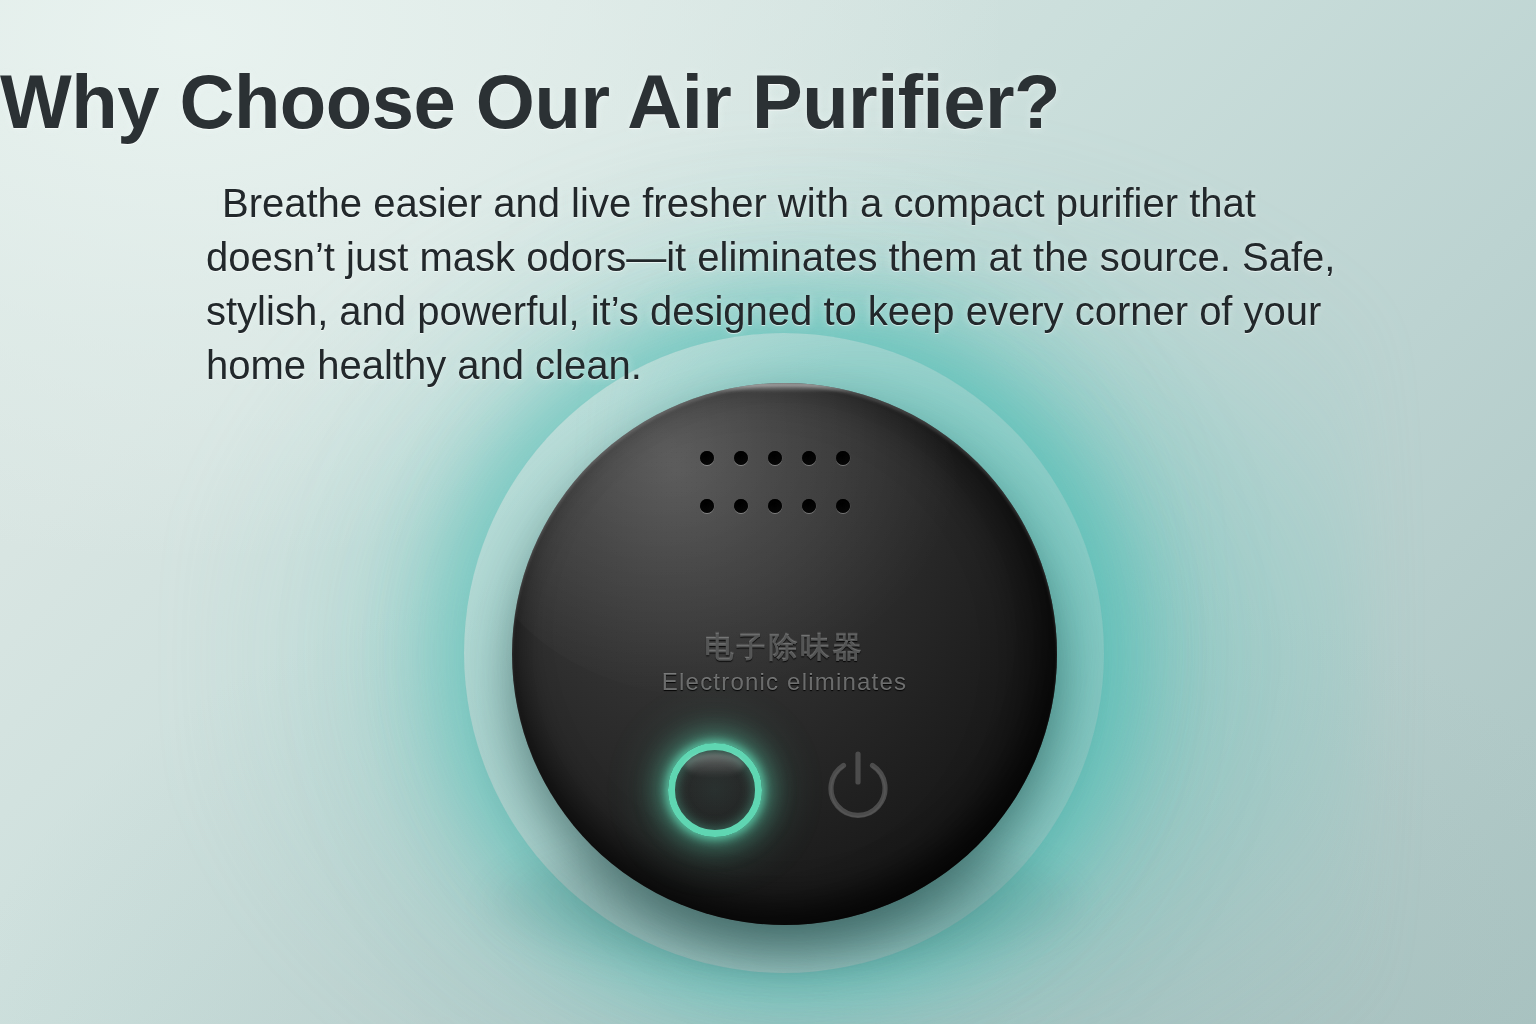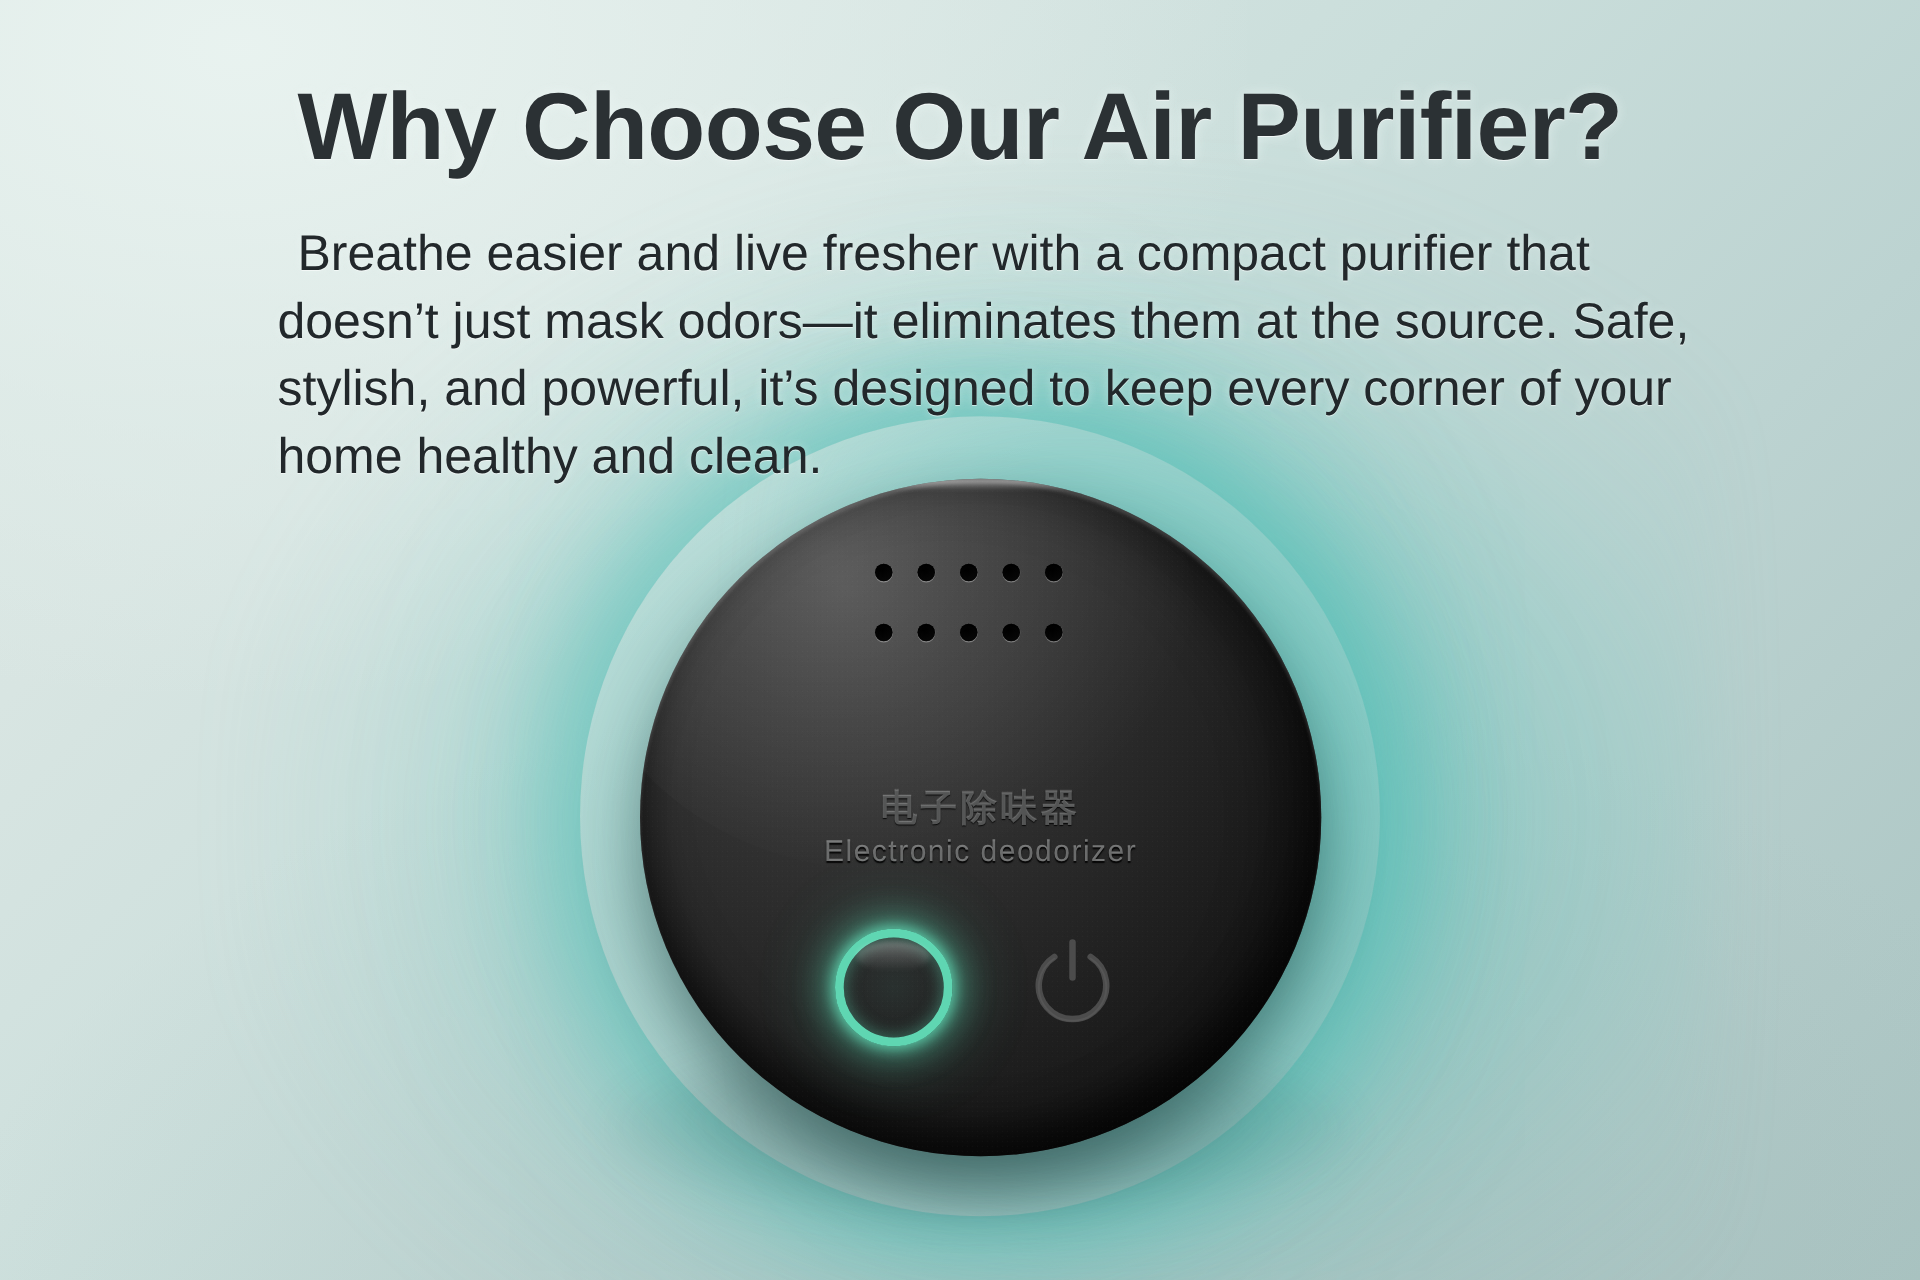--- a/index.html
+++ b/index.html
@@ -112,33 +112,32 @@
     filter: blur(14px);
     pointer-events: none;
   }
 
   
   .headline {
     position: absolute;
     left: 0;
     top: 58px;
     width: 1536px;
-    text-align: center;
     font-size: 76px;
     font-weight: 700;
     letter-spacing: -0.5px;
     color: #2b3134;
     text-shadow:
       0 1px 0 rgba(255,255,255,0.65),
       0 0 10px rgba(240,250,248,0.55);
     white-space: nowrap;
   }
   .body-copy {
     position: absolute;
-    left: 222px;
+    left: 206px;
     top: 176px;
     width: 1160px;
     font-size: 40px;
     line-height: 54px;
     font-weight: 400;
     color: #22282b;
     text-shadow:
       0 1px 0 rgba(255,255,255,0.55),
       0 0 8px rgba(240,250,248,0.45);
     text-indent: 16px;
@@ -342,21 +341,21 @@
         <span class="vent"></span>
         <span class="vent"></span>
         <span class="vent"></span>
         <span class="vent"></span>
         <span class="vent"></span>
       </div>
     </div>
 
     <div class="brand">
       <div class="brand-cjk">电子除味器</div>
-      <div class="brand-en">Electronic deodorizer</div>
+      <div class="brand-en">Electronic eliminates</div>
     </div>
 
     <div class="indicator">
       <div class="indicator-highlight"></div>
     </div>
 
     <div class="power">
       <svg width="80" height="80" viewBox="0 0 80 80" aria-hidden="true">
         <path d="M25.5 18.5 A 27 27 0 1 0 54.5 18.5" fill="none" stroke="#4c4c4c" stroke-width="5.2" stroke-linecap="round"></path>
         <line x1="40" y1="7" x2="40" y2="35" stroke="#4c4c4c" stroke-width="5.2" stroke-linecap="round"></line>

